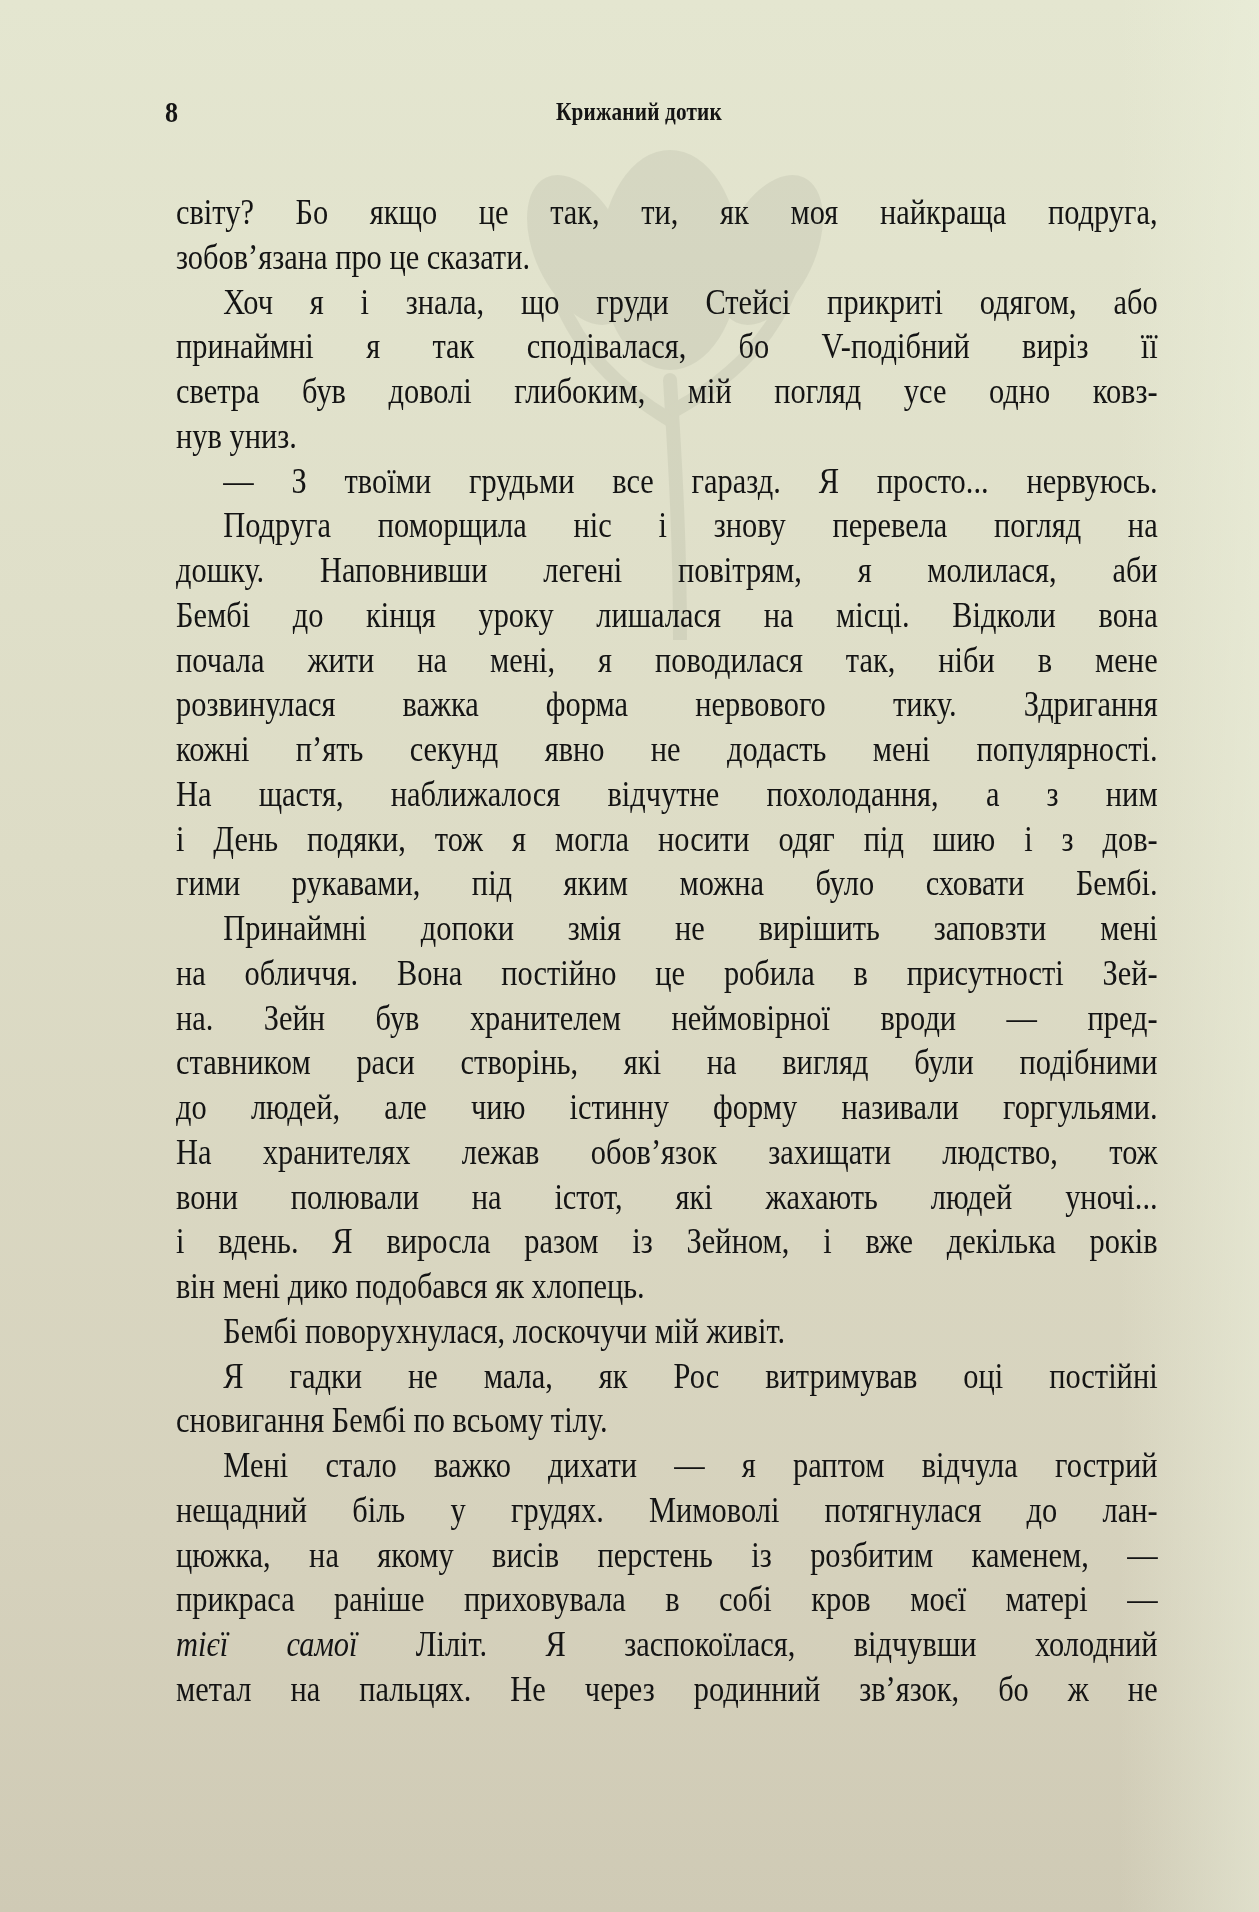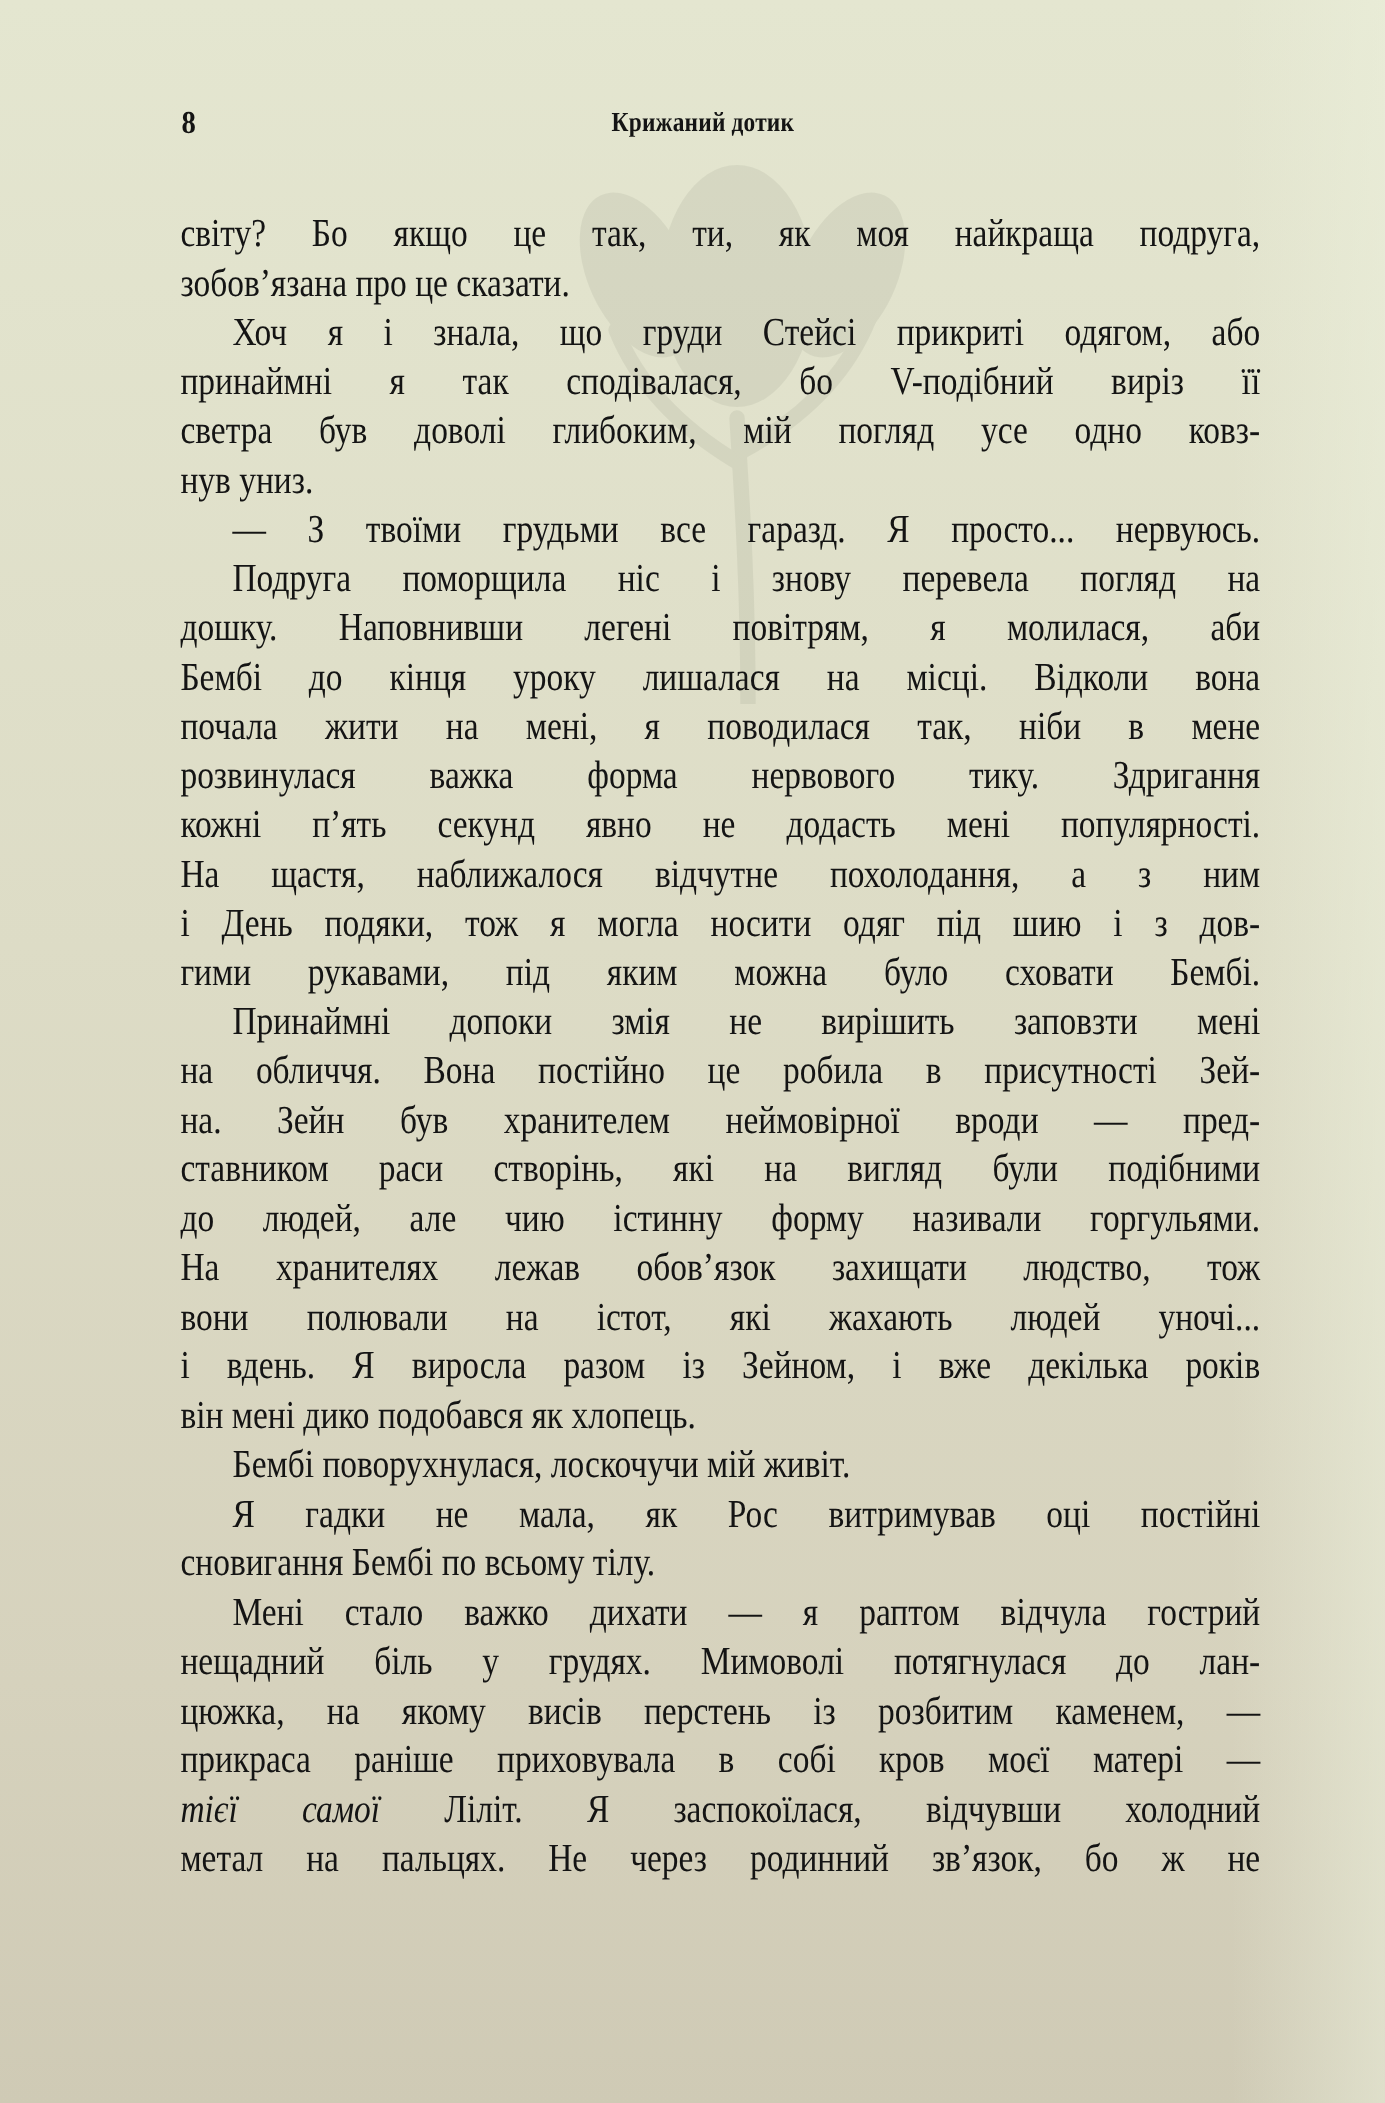--- a/index.html
+++ b/index.html
@@ -49,21 +49,21 @@
       left: 556px;
       top: 2px;
       font-size: 25px;
       font-weight: bold;
       transform: scaleX(0.85);
       transform-origin: left;
       letter-spacing: 0.2px;
     }
     .body-text {
       position: absolute;
-      left: 164px;
+      left: 176px;
       top: 190px;
       width: 982px;
     }
     .line {
       height: 44.75px;
       line-height: 44.75px;
       font-size: 36px;
       white-space: nowrap;
       transform: scaleX(0.845);
       transform-origin: left;

